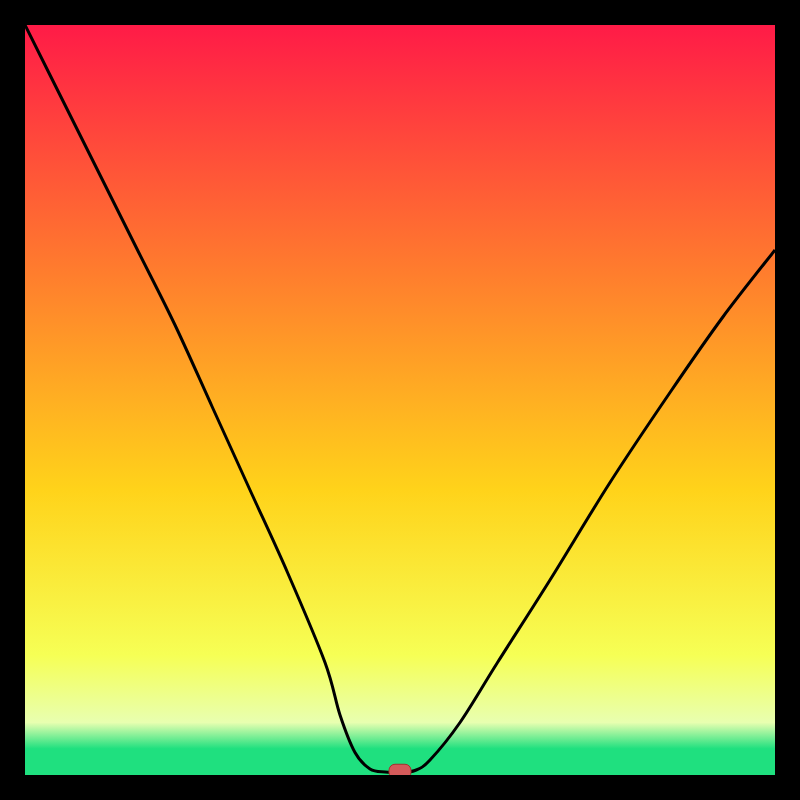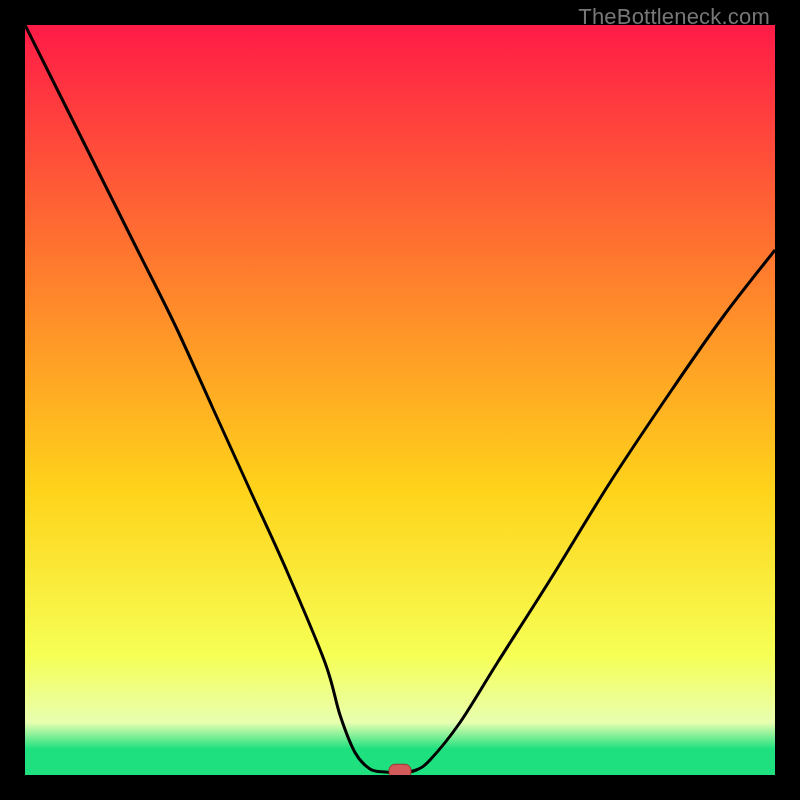--- a/index.html
+++ b/index.html
@@ -36,21 +36,20 @@
     letter-spacing: 0.2px;
   }
   svg {
     display: block;
   }
 </style>
 </head>
 <body>
 
 <div class="frame">
-  <div class="watermark">TheBottleneck.com</div>
   <div class="plot">
     <svg id="chart-svg" width="750" height="750" viewBox="0 0 750 750" preserveAspectRatio="none">
       <defs>
         <linearGradient id="bg-grad" x1="0" y1="0" x2="0" y2="1">
             <stop offset="0%" stop-color="#ff1b47"></stop>
             <stop offset="32%" stop-color="#ff7a2e"></stop>
             <stop offset="62%" stop-color="#ffd31a"></stop>
             <stop offset="84%" stop-color="#f6ff55"></stop>
             <stop offset="93%" stop-color="#e8ffb0"></stop>
             <stop offset="96.5%" stop-color="#1fe07f"></stop>

